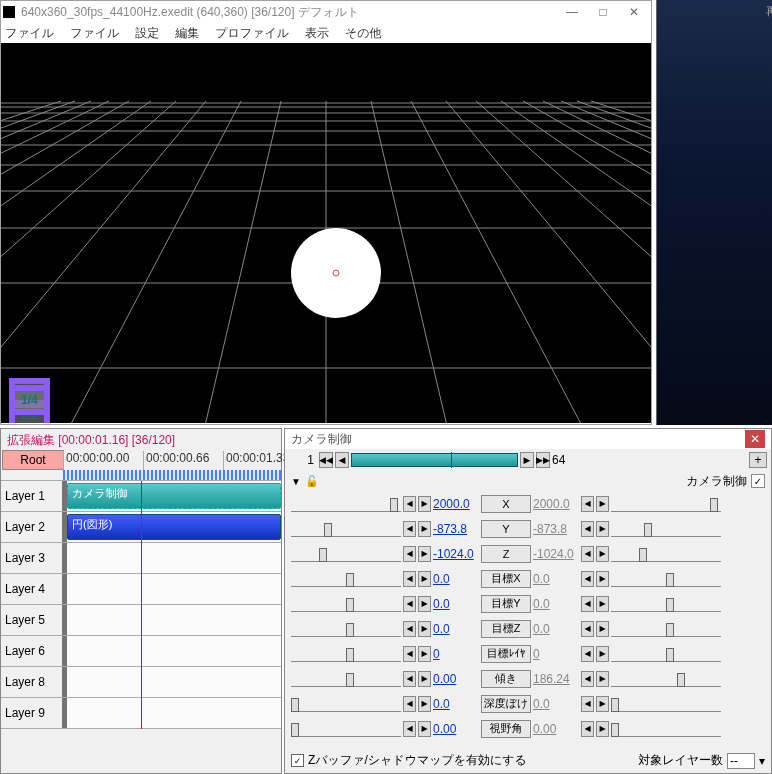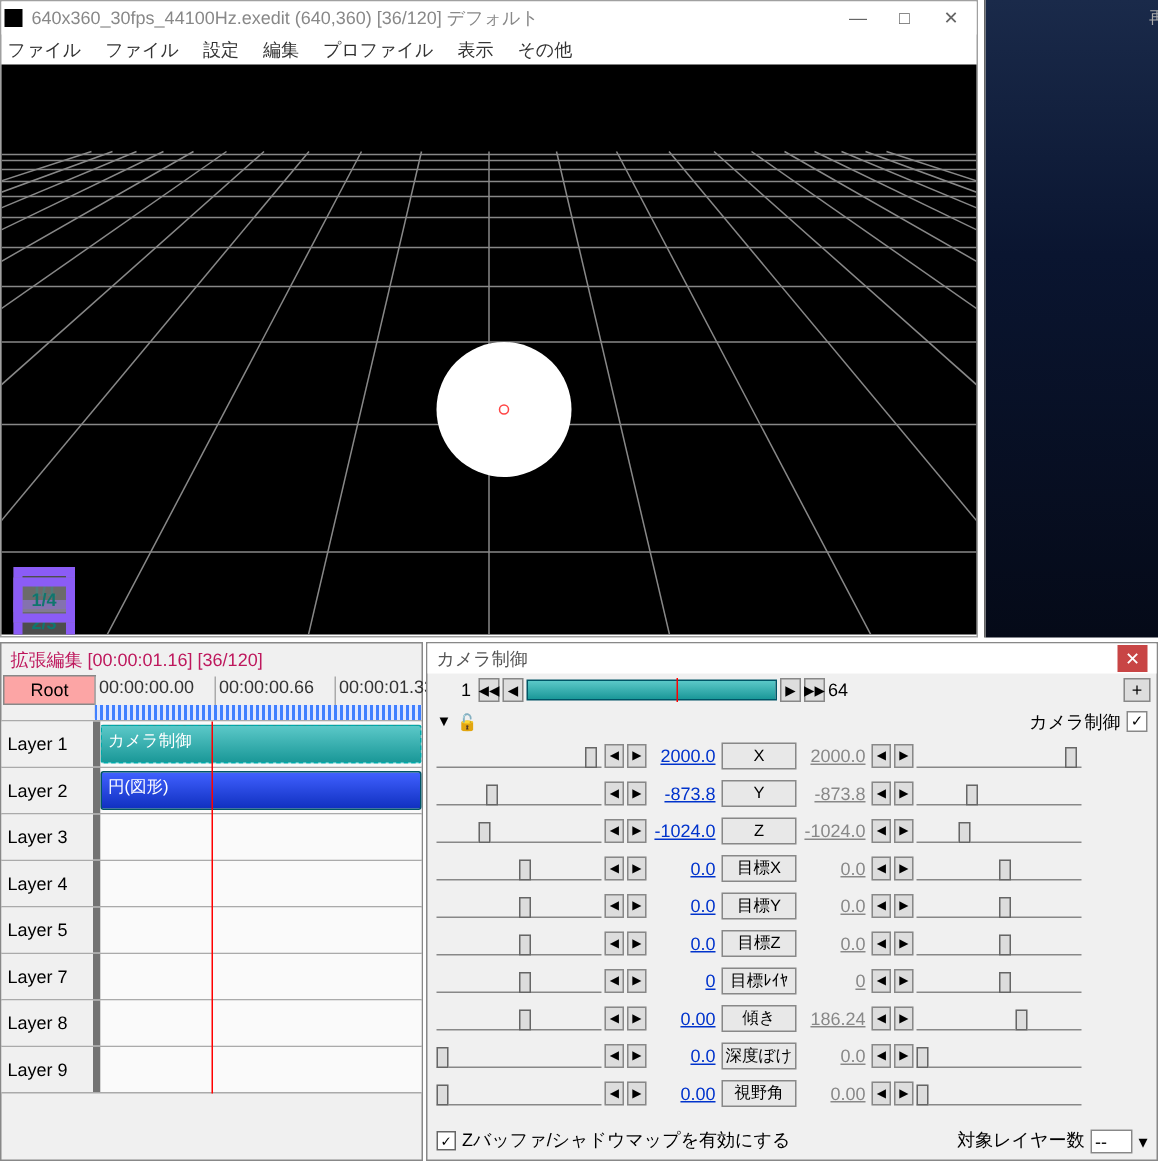--- a/index.html
+++ b/index.html
@@ -47,21 +47,21 @@
 .cp-frames .plus{width:18px;height:16px;border:1px solid #888;background:#ddd;display:flex;align-items:center;justify-content:center}
 .cp-sub{height:20px;display:flex;align-items:center;padding:0 6px;gap:4px}
 .cp-sub .tri{font-size:10px}
 .cp-sub .lock{font-size:11px}
 .cp-sub .spacer{flex:1}
 .cp-sub .chk{width:14px;height:14px;border:1px solid #888;background:#fff;display:flex;align-items:center;justify-content:center;font-size:10px}
 .param-row{height:25px;display:flex;align-items:center;padding:0 6px;gap:2px}
 .mini-slider{width:110px;height:16px;position:relative;border-bottom:1px solid #888}
 .mini-slider .thumb{position:absolute;top:2px;width:8px;height:14px;background:#ddd;border:1px solid #666}
 .arrow-btn{width:13px;height:16px;border:1px solid #888;background:#ddd;display:flex;align-items:center;justify-content:center;font-size:8px}
-.val{width:46px;text-align:right;padding-right:2px;color:#03c;text-decoration:underline}
+.val{width:46px;text-align:left;padding-right:2px;color:#03c;text-decoration:underline}
 .val.gray{color:#888}
 .param-label{width:50px;height:18px;border:1px solid #888;background:#e8e8e8;display:flex;align-items:center;justify-content:center;font-size:11px}
 .cp-foot{position:absolute;bottom:4px;left:6px;right:6px;display:flex;align-items:center;gap:4px}
 .cp-foot .chk{width:13px;height:13px;border:1px solid #666;background:#fff;display:flex;align-items:center;justify-content:center;font-size:9px}
 .cp-foot .spacer{flex:1}
 .cp-foot .combo{width:28px;height:16px;border:1px solid #888;background:#fff;padding:0 2px}
 </style>
 </head>
 <body>
 
@@ -167,21 +167,21 @@
       </div>
       <div class="layer-row">
         <div class="layer-label">Layer 4</div>
         <div class="layer-track"></div>
       </div>
       <div class="layer-row">
         <div class="layer-label">Layer 5</div>
         <div class="layer-track"></div>
       </div>
       <div class="layer-row">
-        <div class="layer-label">Layer 7</div>
+        <div class="layer-label">Layer 6</div>
         <div class="layer-track"></div>
       </div>
       <div class="layer-row">
         <div class="layer-label">Layer 8</div>
         <div class="layer-track"></div>
       </div>
       <div class="layer-row">
         <div class="layer-label">Layer 9</div>
         <div class="layer-track"></div>
       </div>

